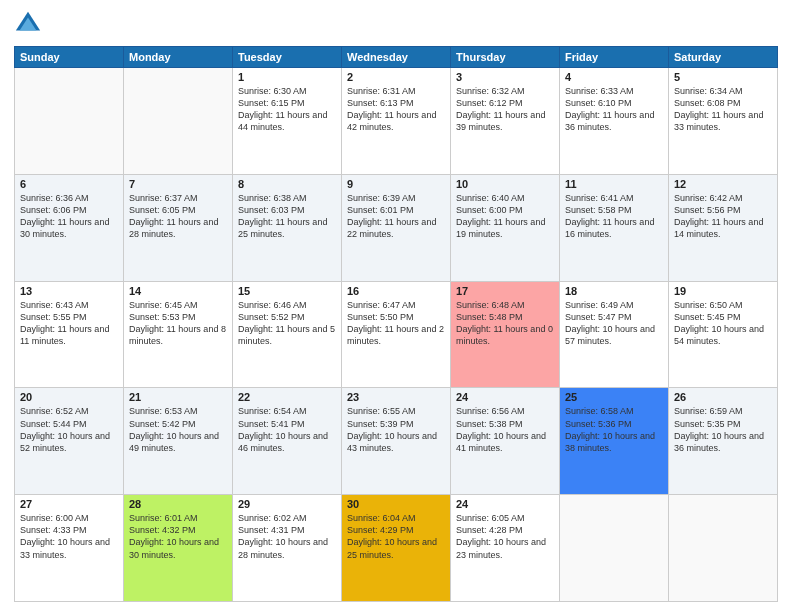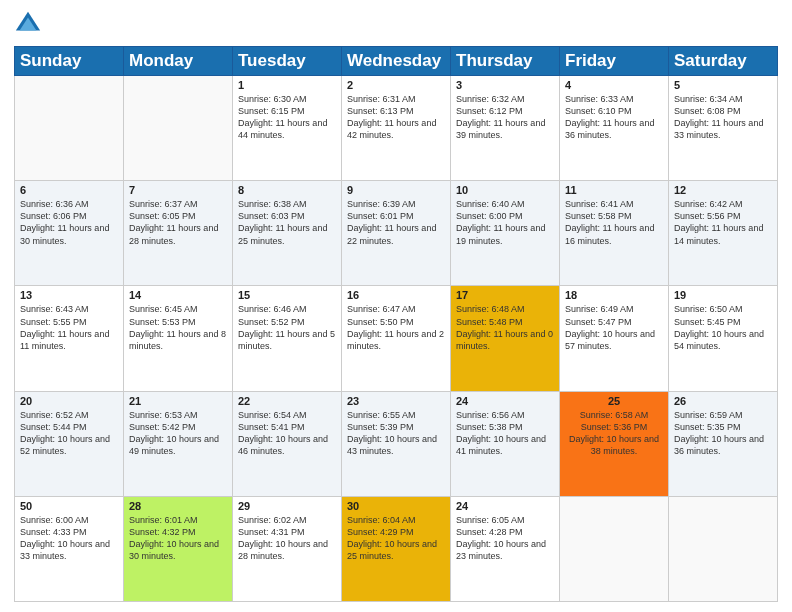--- a/index.html
+++ b/index.html
@@ -57,21 +57,21 @@
     .calendar {
       flex: 1;
       border: 1px solid #ccc;
       border-collapse: collapse;
       width: 100%;
       table-layout: fixed;
     }
     .calendar th {
       background: #1a6faf;
       color: #fff;
-      font-size: 17px;
+      font-size: 11px;
       font-weight: bold;
       padding: 4px 5px;
       text-align: left;
       border: 1px solid #1a5a9a;
     }
     .calendar td {
       border: 1px solid #ccc;
       vertical-align: top;
       padding: 3px 5px;
       font-size: 9.5px;
@@ -232,21 +232,21 @@
             <div class="cell-text" style="white-space: pre-line;">Sunrise: 6:46 AM
 Sunset: 5:52 PM
 Daylight: 11 hours and 5 minutes.</div>
           </td>
           <td style="background: rgb(255, 255, 255);">
             <div class="day-num">16</div>
             <div class="cell-text" style="white-space: pre-line;">Sunrise: 6:47 AM
 Sunset: 5:50 PM
 Daylight: 11 hours and 2 minutes.</div>
           </td>
-          <td style="background: #eab308; margin-top: 17px;">
+          <td style="background: #fca5a5; margin-top: 17px;">
             <div class="day-num">17</div>
             <div class="cell-text" style="white-space: pre-line;">Sunrise: 6:48 AM
 Sunset: 5:48 PM
 Daylight: 11 hours and 0 minutes.</div>
           </td>
           <td style="background: rgb(255, 255, 255);">
             <div class="day-num">18</div>
             <div class="cell-text" style="white-space: pre-line;">Sunrise: 6:49 AM
 Sunset: 5:47 PM
 Daylight: 10 hours and 57 minutes.</div>
@@ -282,36 +282,36 @@
             <div class="cell-text" style="white-space: pre-line;">Sunrise: 6:55 AM
 Sunset: 5:39 PM
 Daylight: 10 hours and 43 minutes.</div>
           </td>
           <td style="background: rgb(240, 244, 248);">
             <div class="day-num">24</div>
             <div class="cell-text" style="white-space: pre-line;">Sunrise: 6:56 AM
 Sunset: 5:38 PM
 Daylight: 10 hours and 41 minutes.</div>
           </td>
-          <td style="background: #f97316; text-align: center;">
+          <td style="background: #3b82f6;">
             <div class="day-num">25</div>
             <div class="cell-text" style="white-space: pre-line;">Sunrise: 6:58 AM
 Sunset: 5:36 PM
 Daylight: 10 hours and 38 minutes.</div>
           </td>
           <td style="background: rgb(240, 244, 248);">
             <div class="day-num">26</div>
             <div class="cell-text" style="white-space: pre-line;">Sunrise: 6:59 AM
 Sunset: 5:35 PM
 Daylight: 10 hours and 36 minutes.</div>
           </td>
         </tr>
         <tr>
           <td style="background: rgb(255, 255, 255);">
-            <div class="day-num">50</div>
+            <div class="day-num">27</div>
             <div class="cell-text" style="white-space: pre-line;">Sunrise: 6:00 AM
 Sunset: 4:33 PM
 Daylight: 10 hours and 33 minutes.</div>
           </td>
           <td style="background: #bef264;">
             <div class="day-num">28</div>
             <div class="cell-text" style="white-space: pre-line;">Sunrise: 6:01 AM
 Sunset: 4:32 PM
 Daylight: 10 hours and 30 minutes.</div>
           </td>

